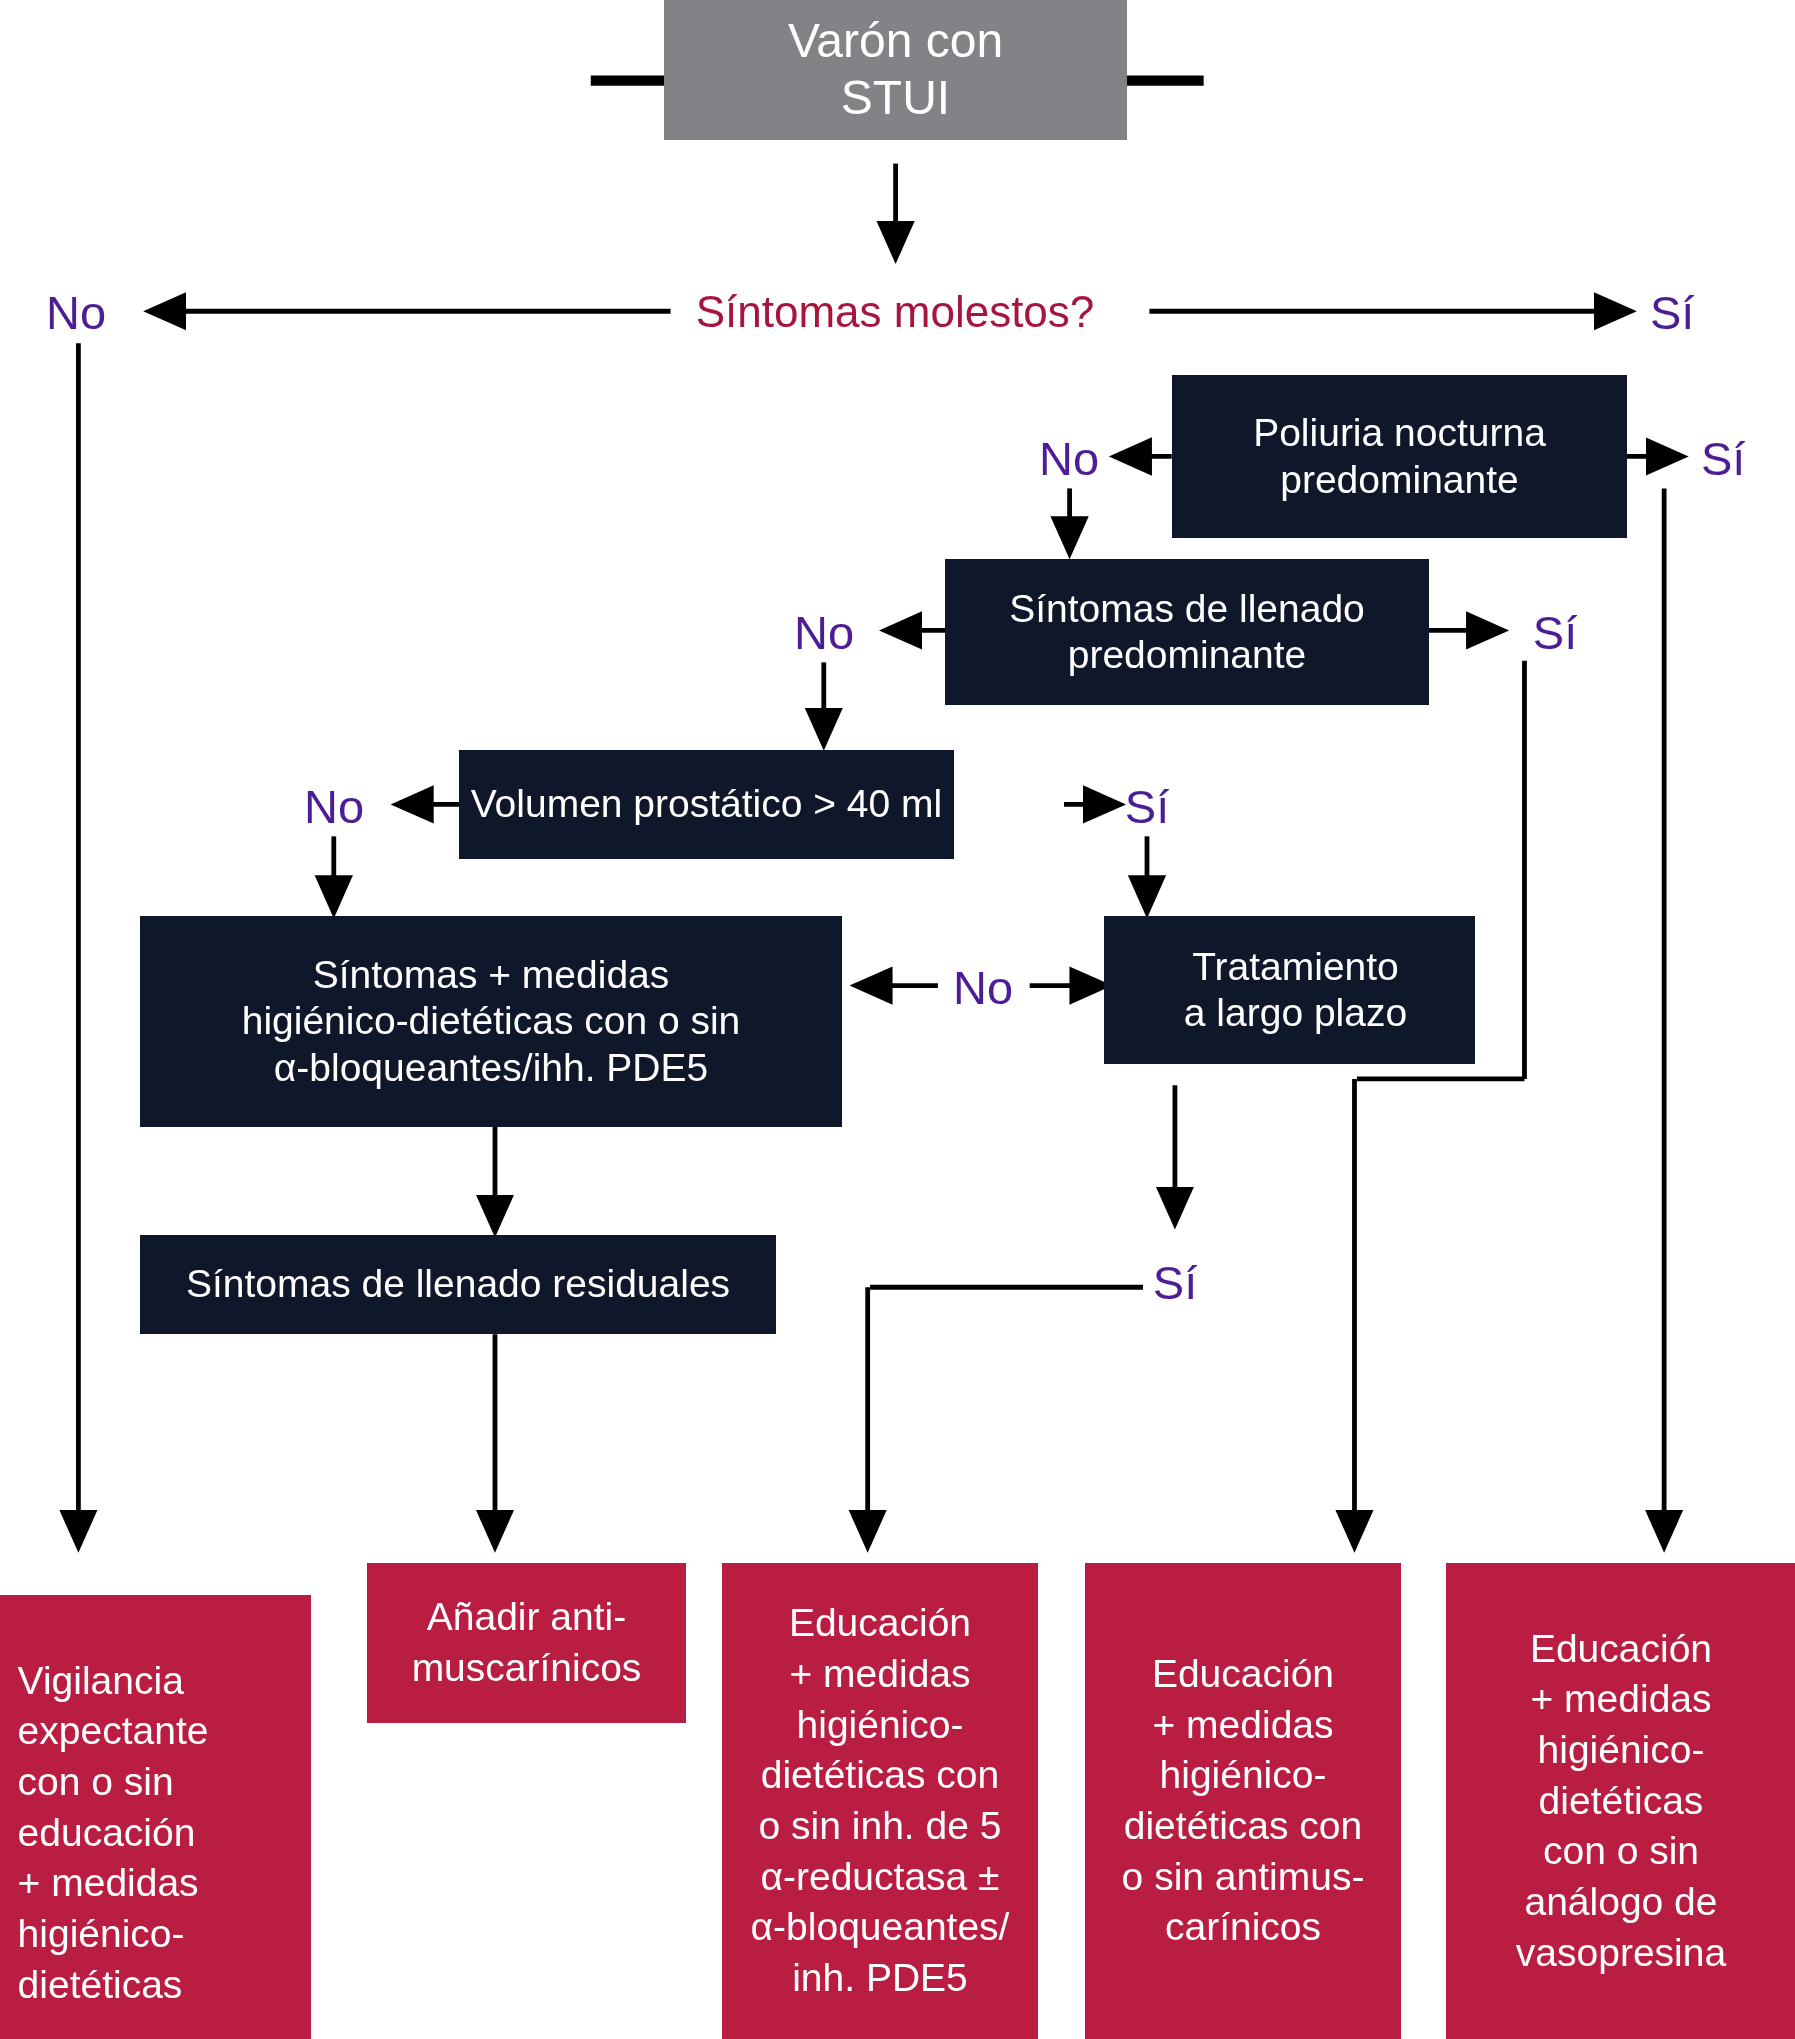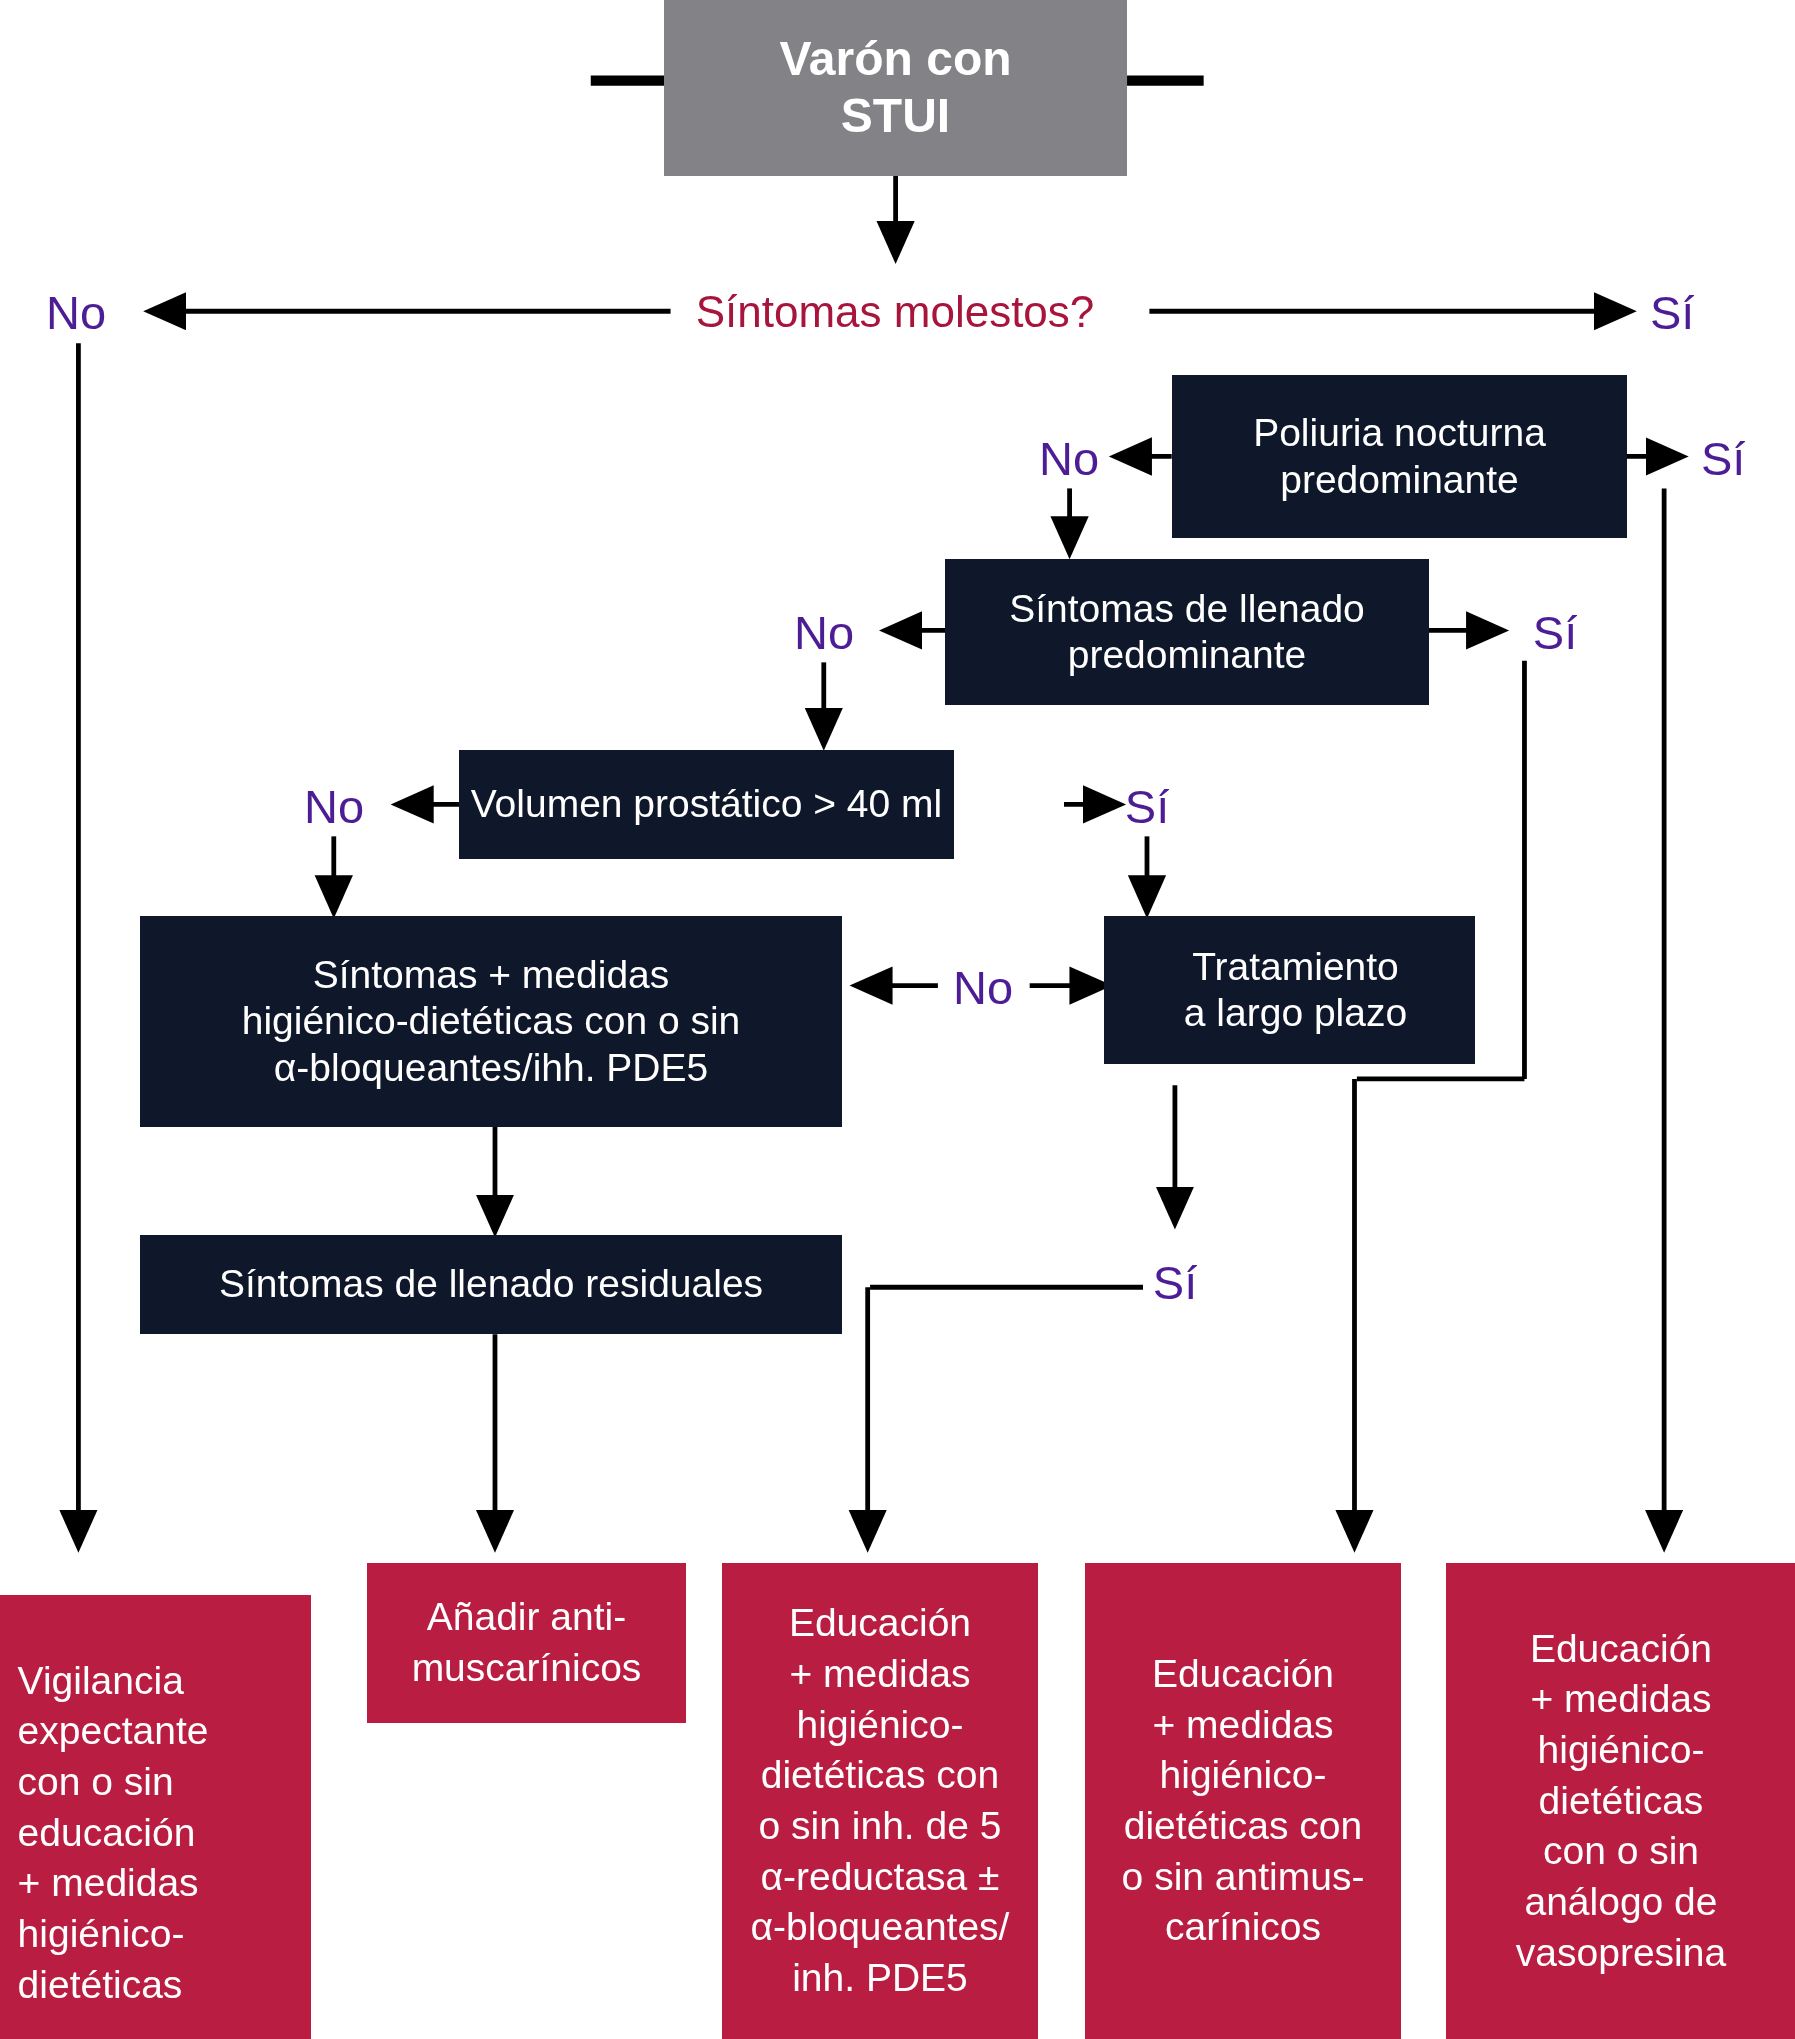--- a/index.html
+++ b/index.html
@@ -75,21 +75,21 @@
 
       <line x1="620" y1="1672" x2="620" y2="1935" marker-end="url(#ah)"></line>
 
       <line x1="1472" y1="1360" x2="1472" y2="1530" marker-end="url(#ah)"></line>
 
       <line x1="1432" y1="1613" x2="1090" y2="1613"></line>
       <line x1="1087" y1="1613" x2="1087" y2="1935" marker-end="url(#ah)"></line>
     </g>
   </svg>
 
-  <div class="node start" style="left:664px;top:0px;width:463px;height:176px;font-weight:bold;">
+  <div class="node start" style="left:664px;top:0px;width:463px;height:140px;">
     <span class="txt">Varón con
 STUI</span>
   </div>
 
   <div class="plain" style="left:895px;top:290px;">
     <span>Síntomas molestos?</span>
   </div>
 
   <div class="node dec" style="left:1172px;top:375px;width:455px;height:163px;">
     <span class="txt">Poliuria nocturna
@@ -109,21 +109,21 @@
     <span class="txt">Síntomas + medidas
 higiénico-dietéticas con o sin
 α-bloqueantes/ihh. PDE5</span>
   </div>
 
   <div class="node dec" style="left:1104px;top:916px;width:371px;height:148px;padding-left:12px;">
     <span class="txt">Tratamiento
 a largo plazo</span>
   </div>
 
-  <div class="node dec" style="left:140px;top:1235px;width:702px;height:99px;">
+  <div class="node dec" style="left:140px;top:1235px;width:636px;height:99px;">
     <span class="txt">Síntomas de llenado residuales</span>
   </div>
 
   <div class="node term left" style="left:0px;top:1563px;width:311px;height:476px;margin-top:32px;">
     <span class="txt">Vigilancia
 expectante
 con o sin
 educación
 + medidas
 higiénico-

